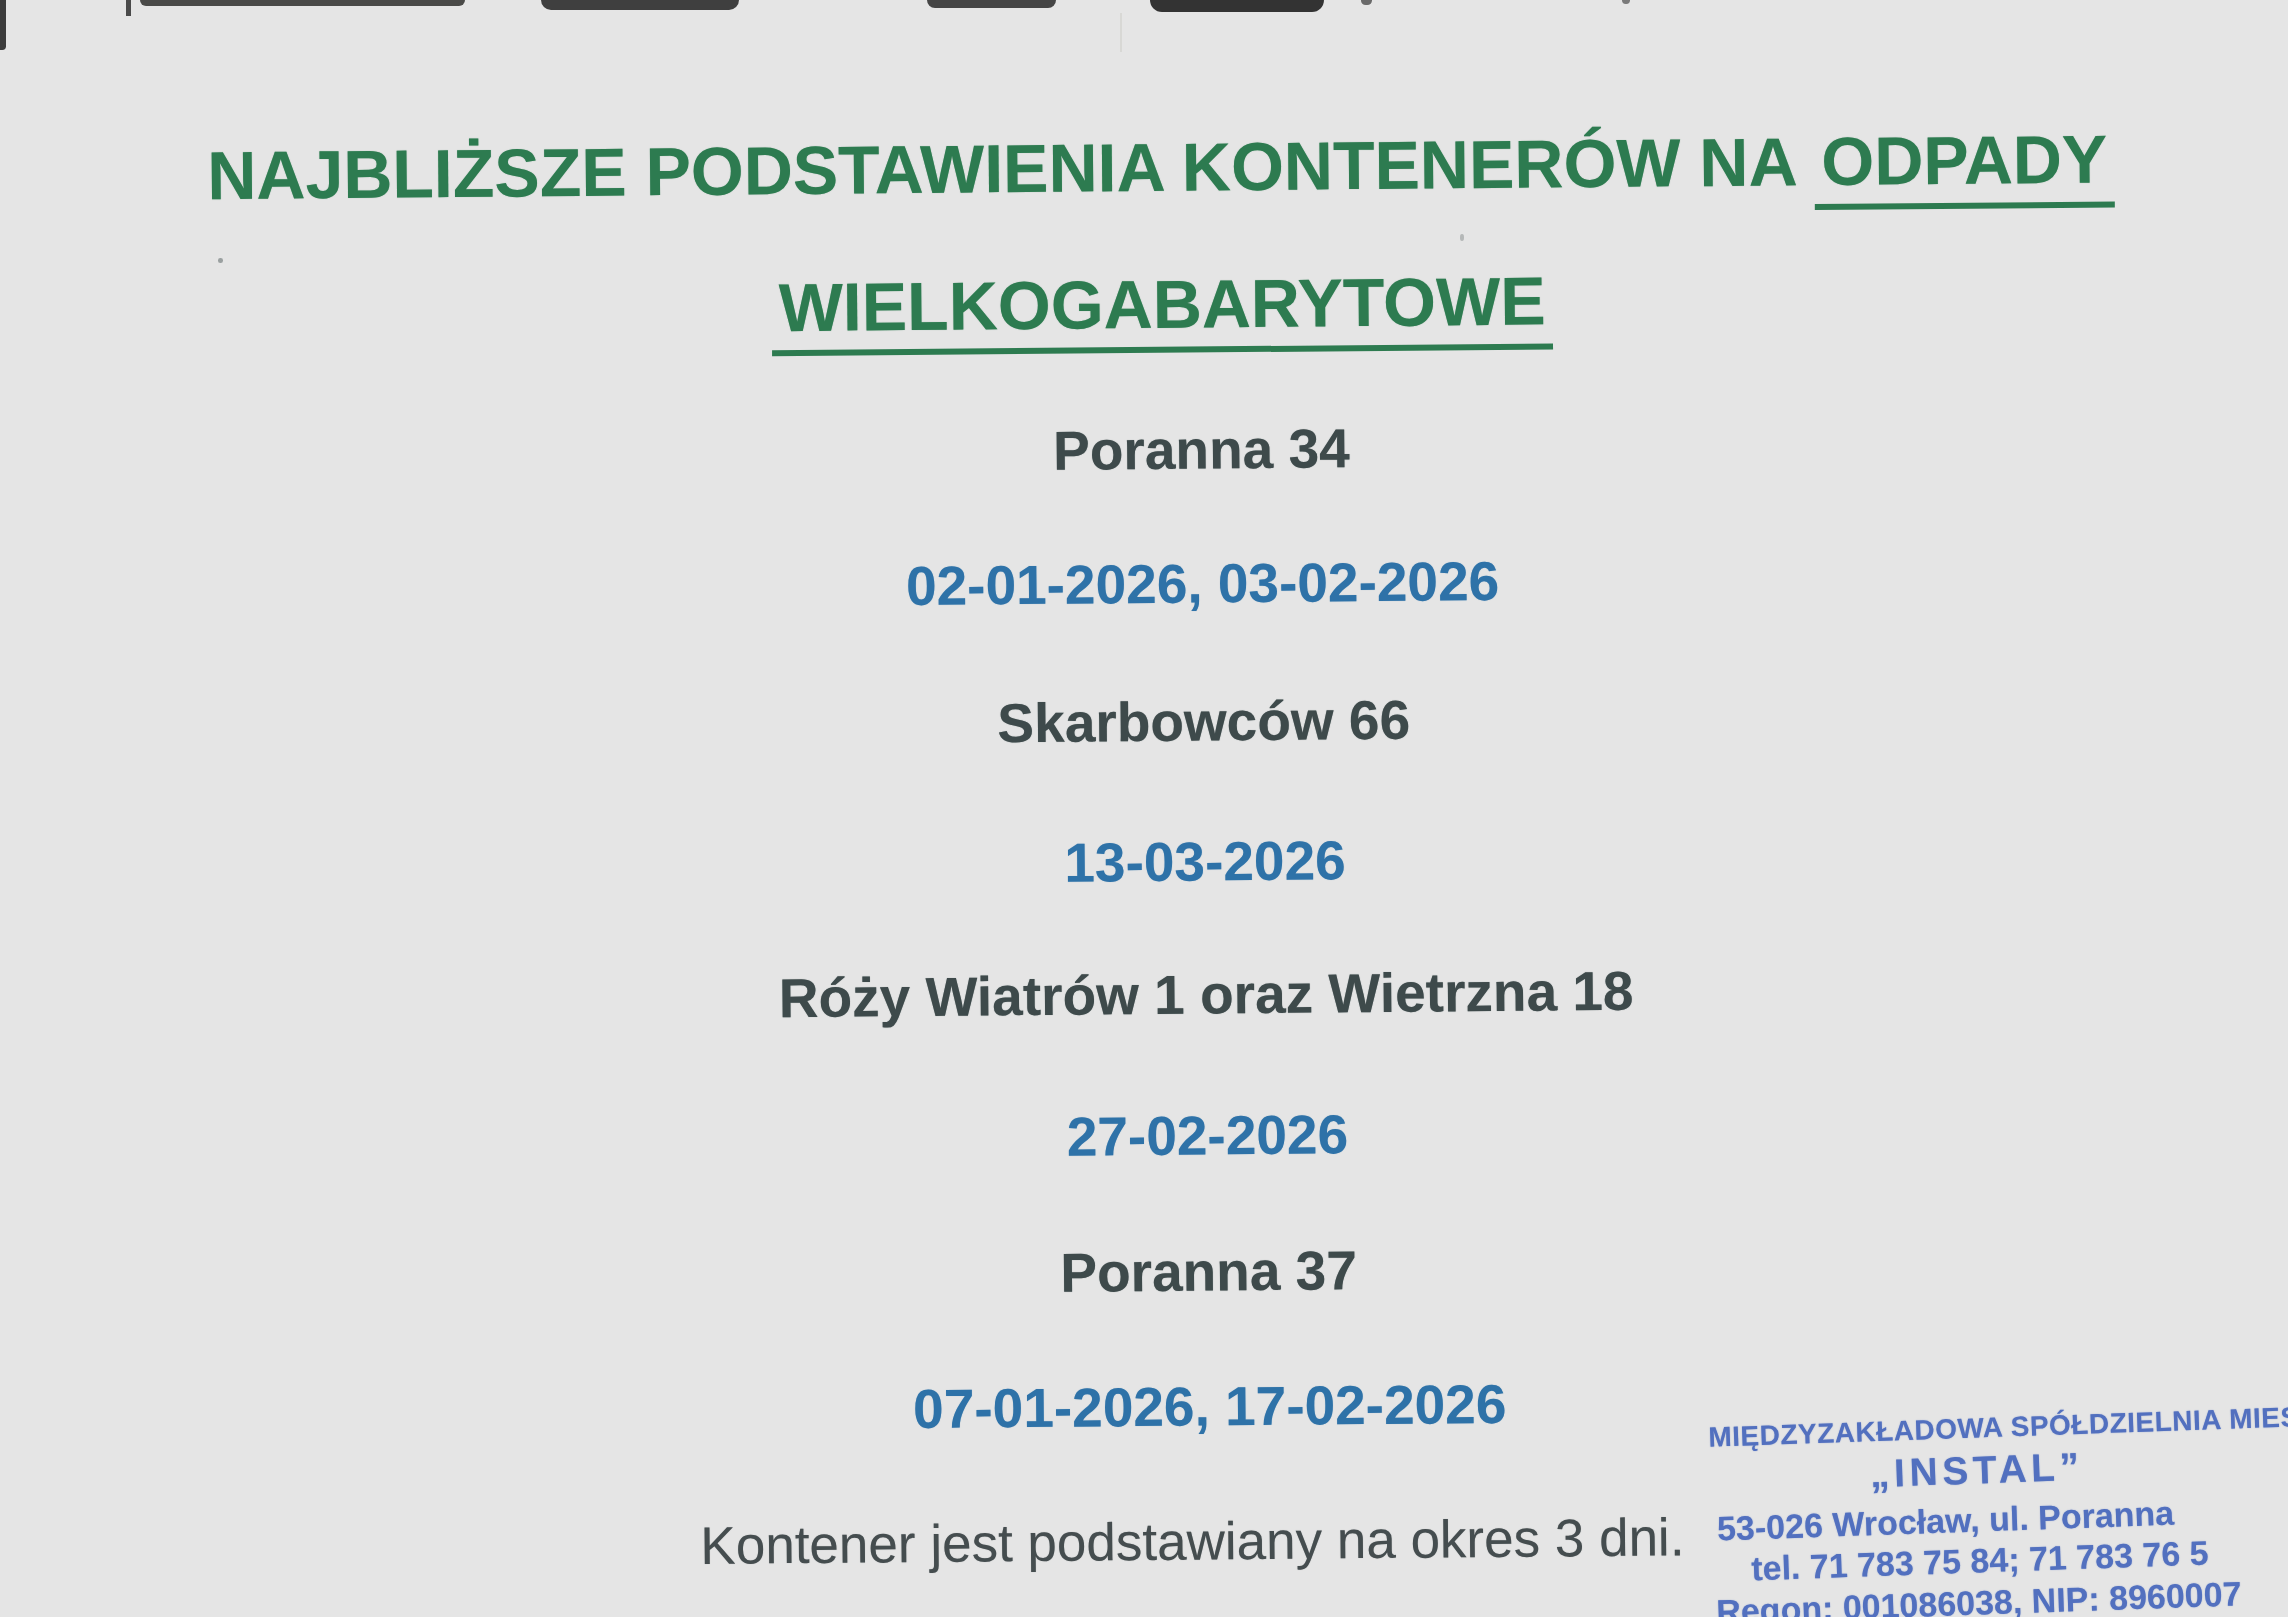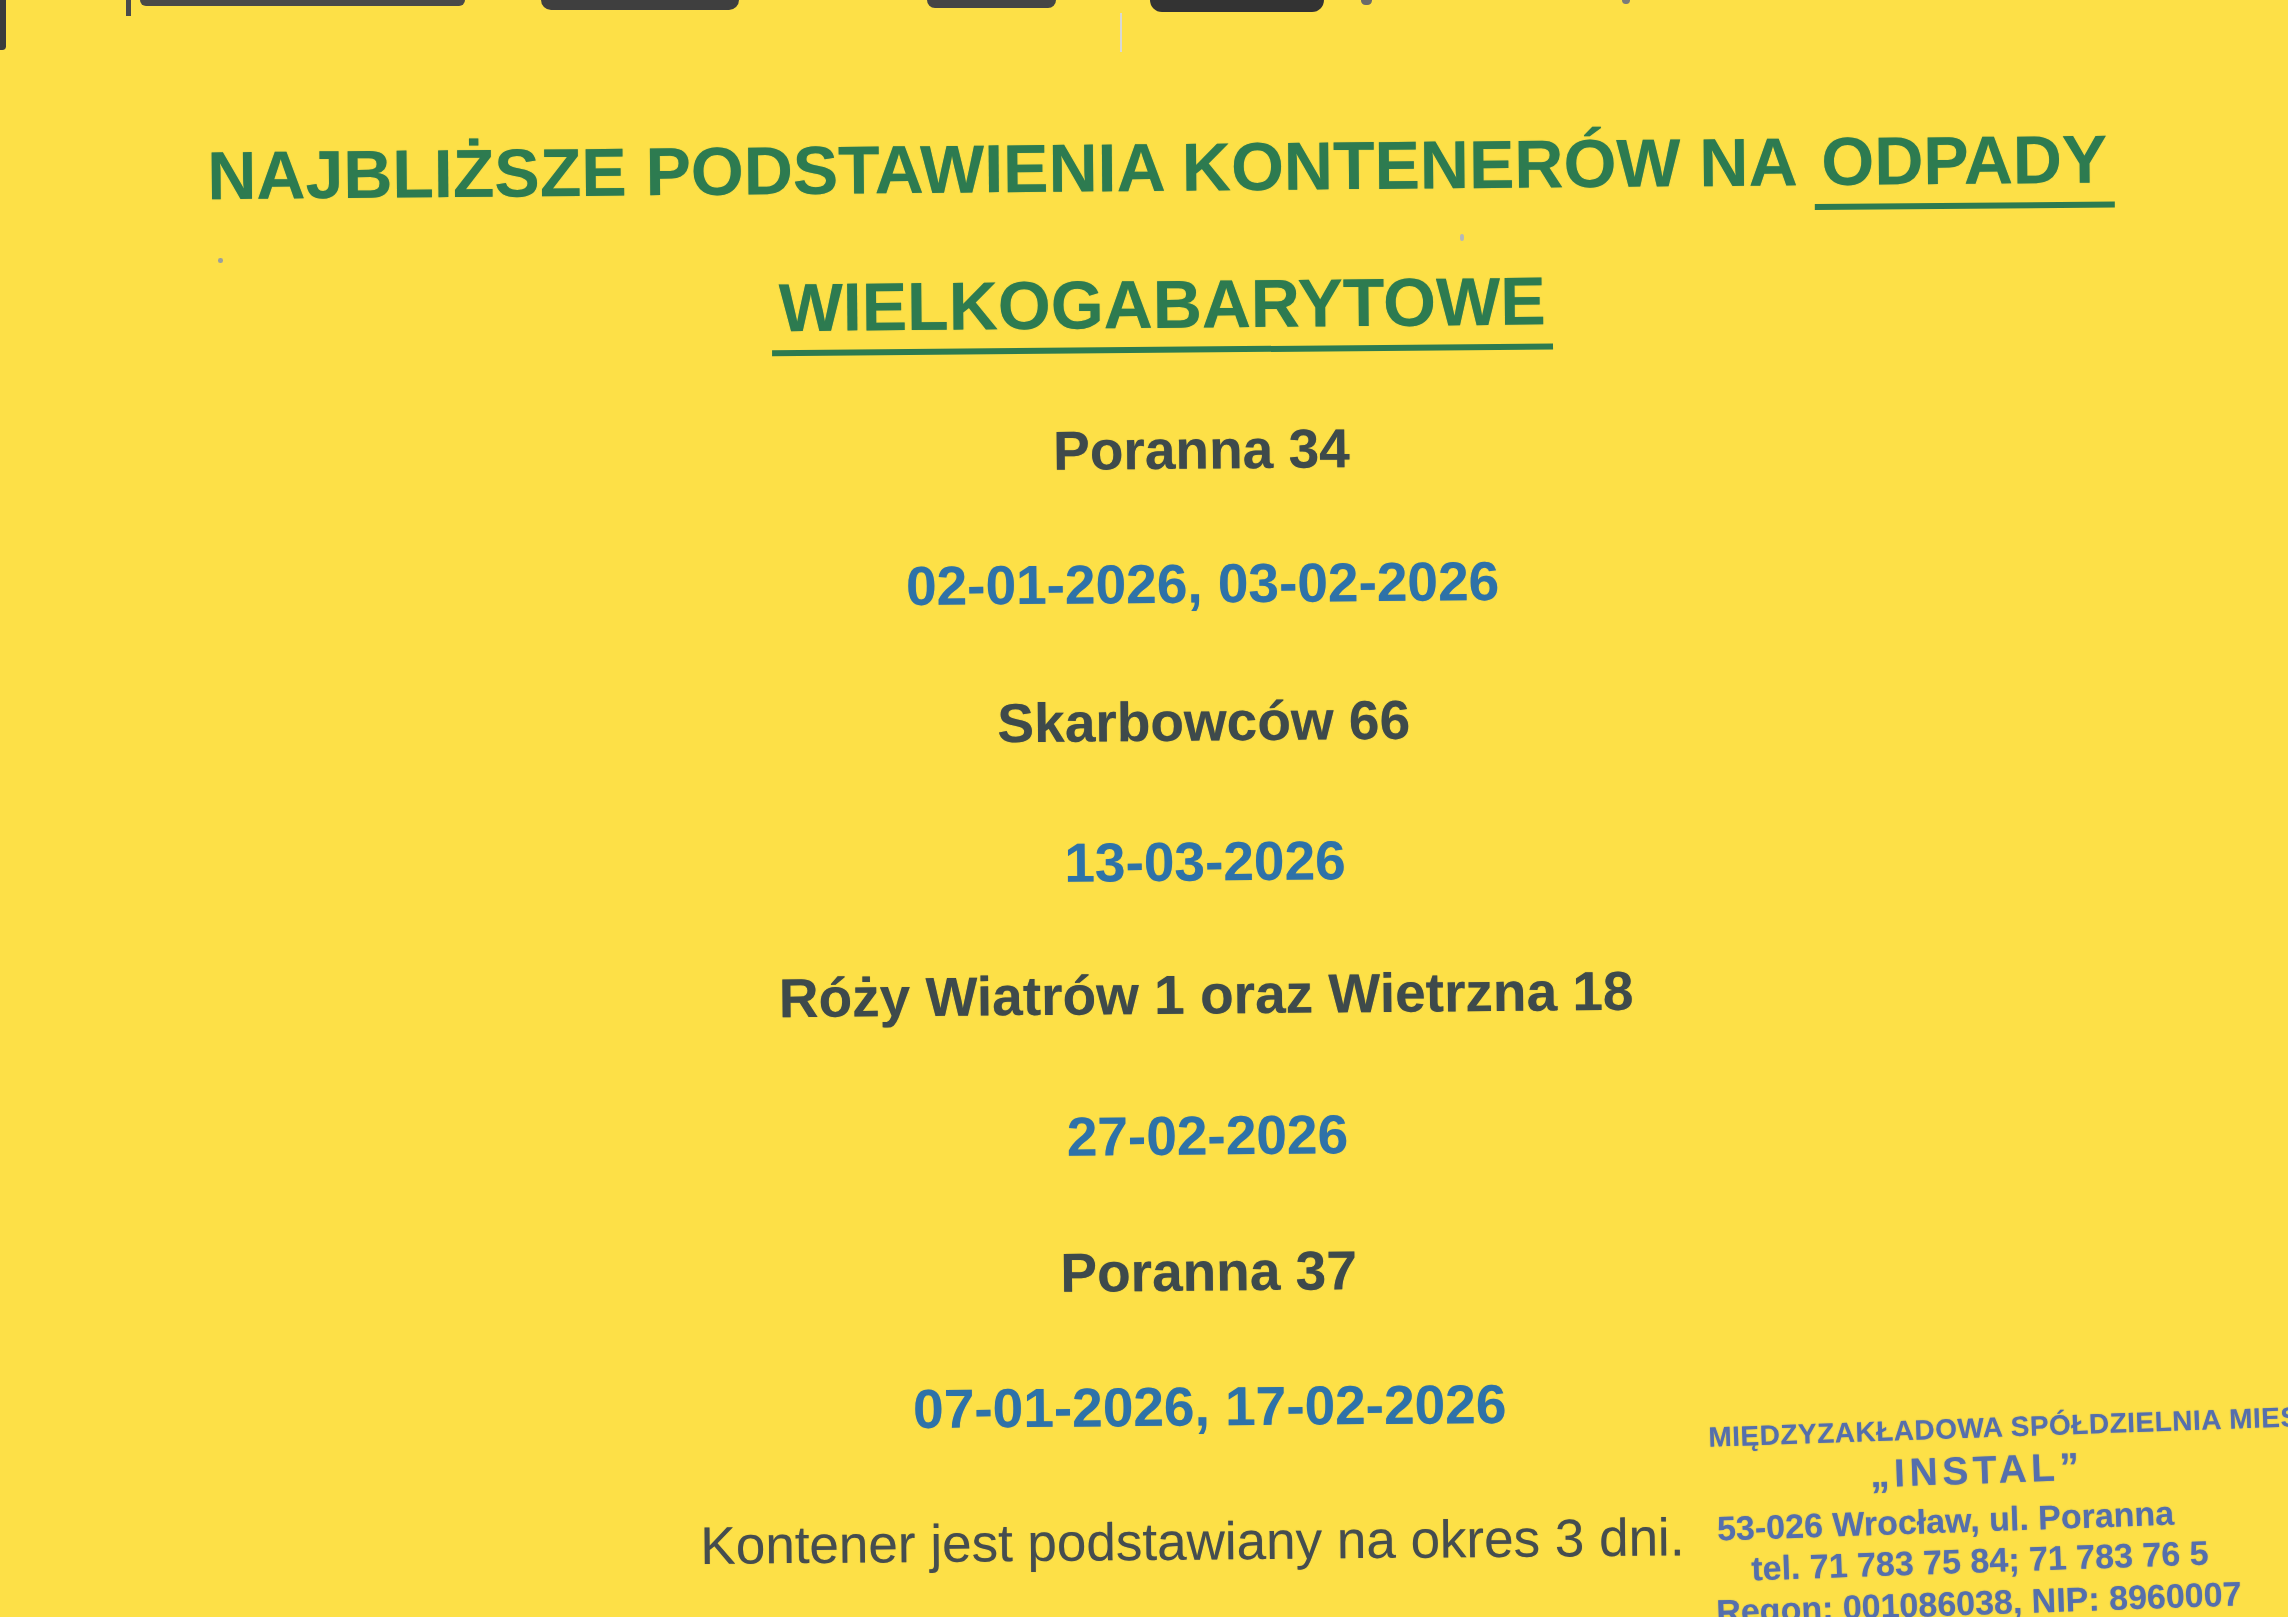--- a/index.html
+++ b/index.html
@@ -1,20 +1,20 @@
 <!DOCTYPE html>
 <html style="font-size:14.8px"><head>
 <meta charset="utf-8">
 <style>
   html,body { margin:0; padding:0; }
   body { background:#888; }
   .page {
     position:relative;
     width:2289px; height:1618px;
-    background:#fde047;
+    background:#e5e5e5;
     overflow:hidden;
     font-family:"Liberation Sans","DejaVu Sans",sans-serif;
   }
 
   
   .content { position:absolute; inset:0; transform:rotate(-0.5deg); transform-origin:1144px 803px; }
 
   .line {
     position:absolute; left:0; width:2289px;
     box-sizing:border-box; text-align:center; white-space:nowrap;

